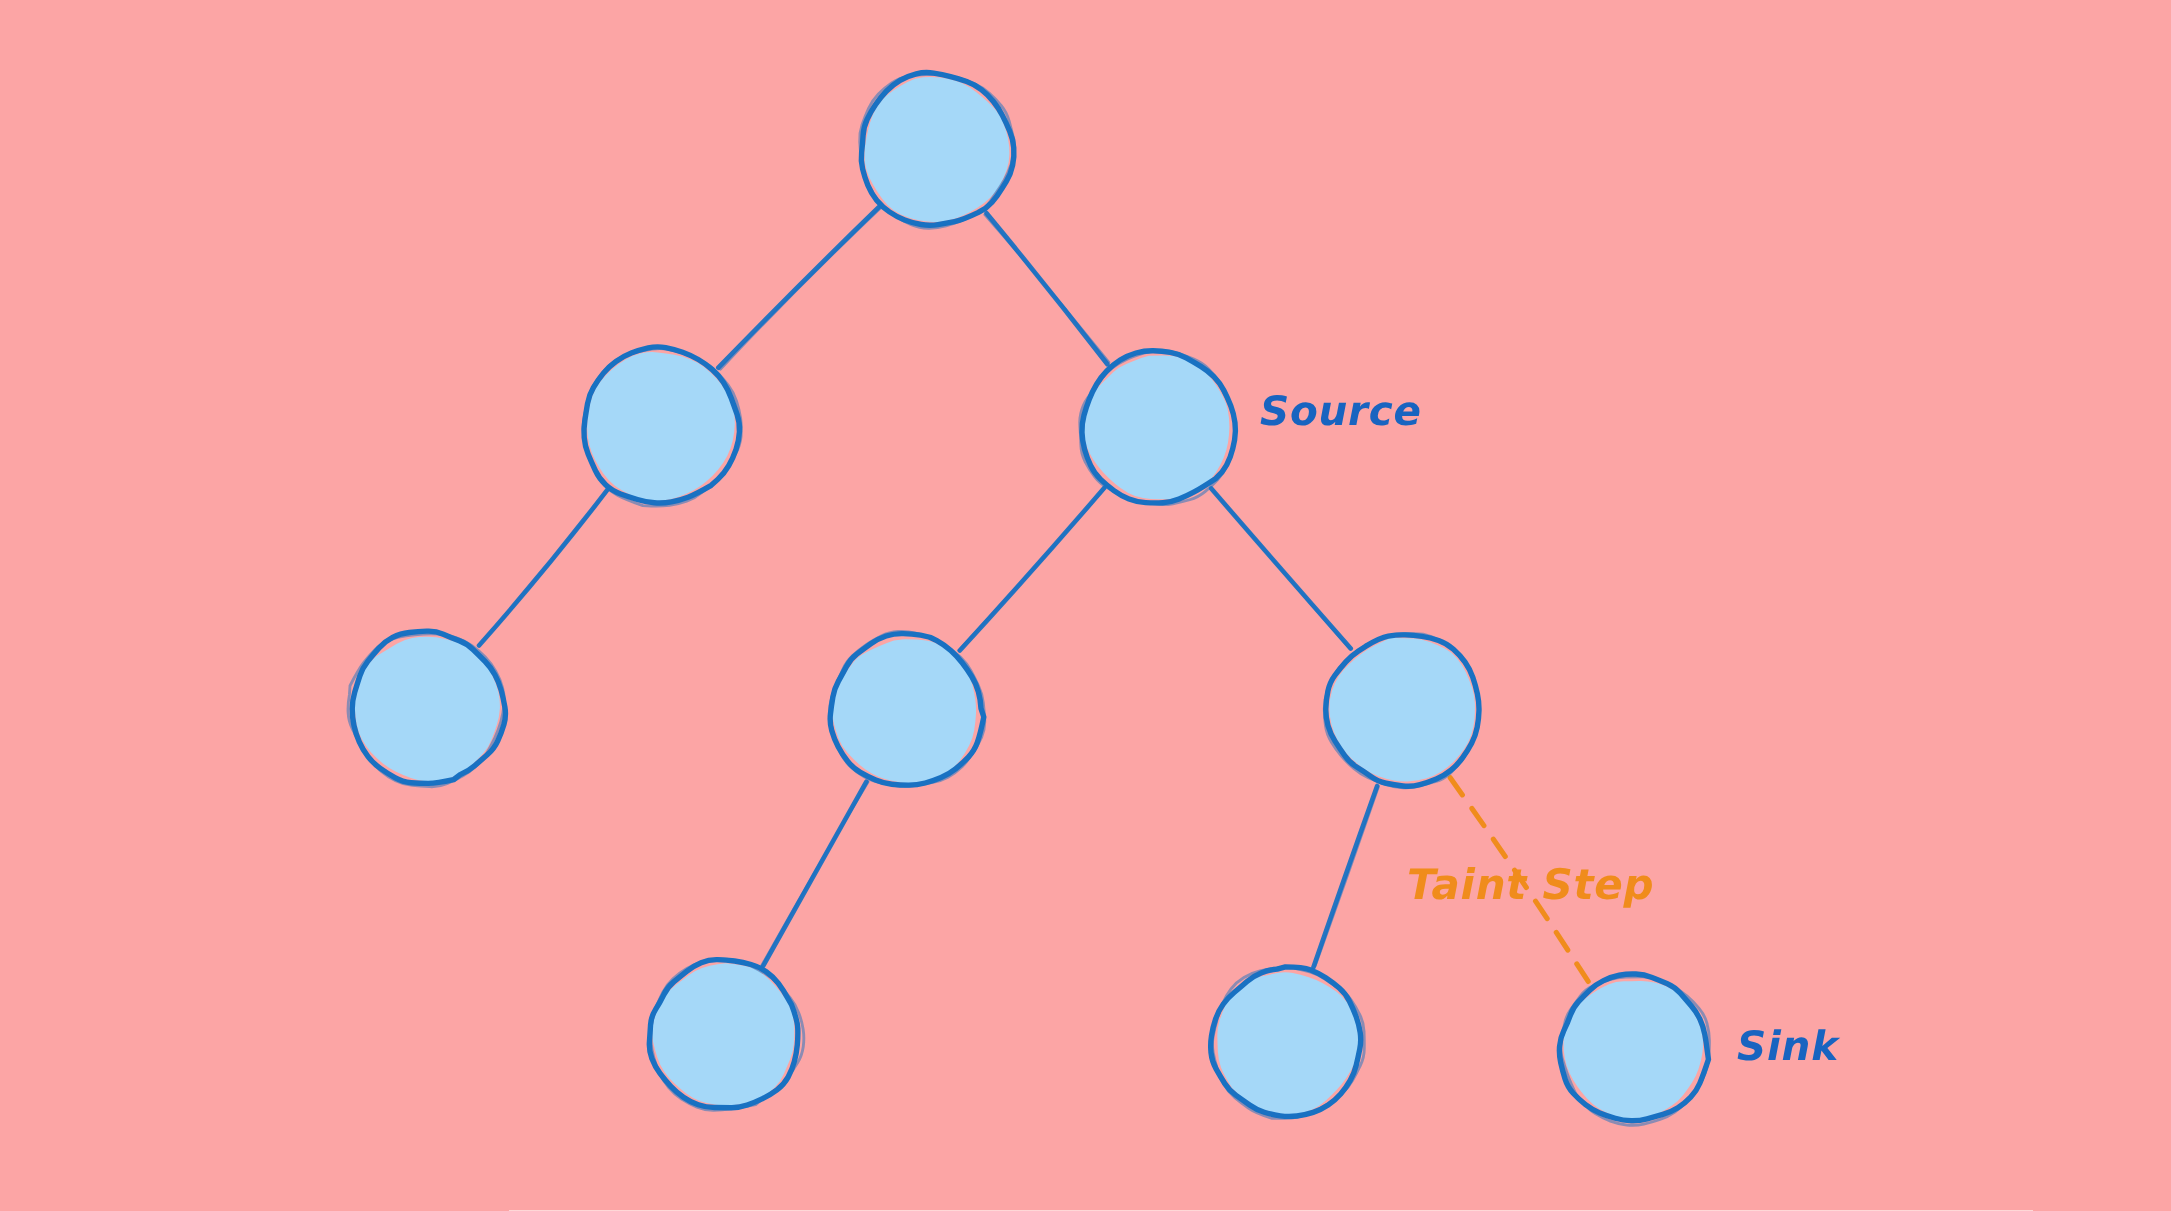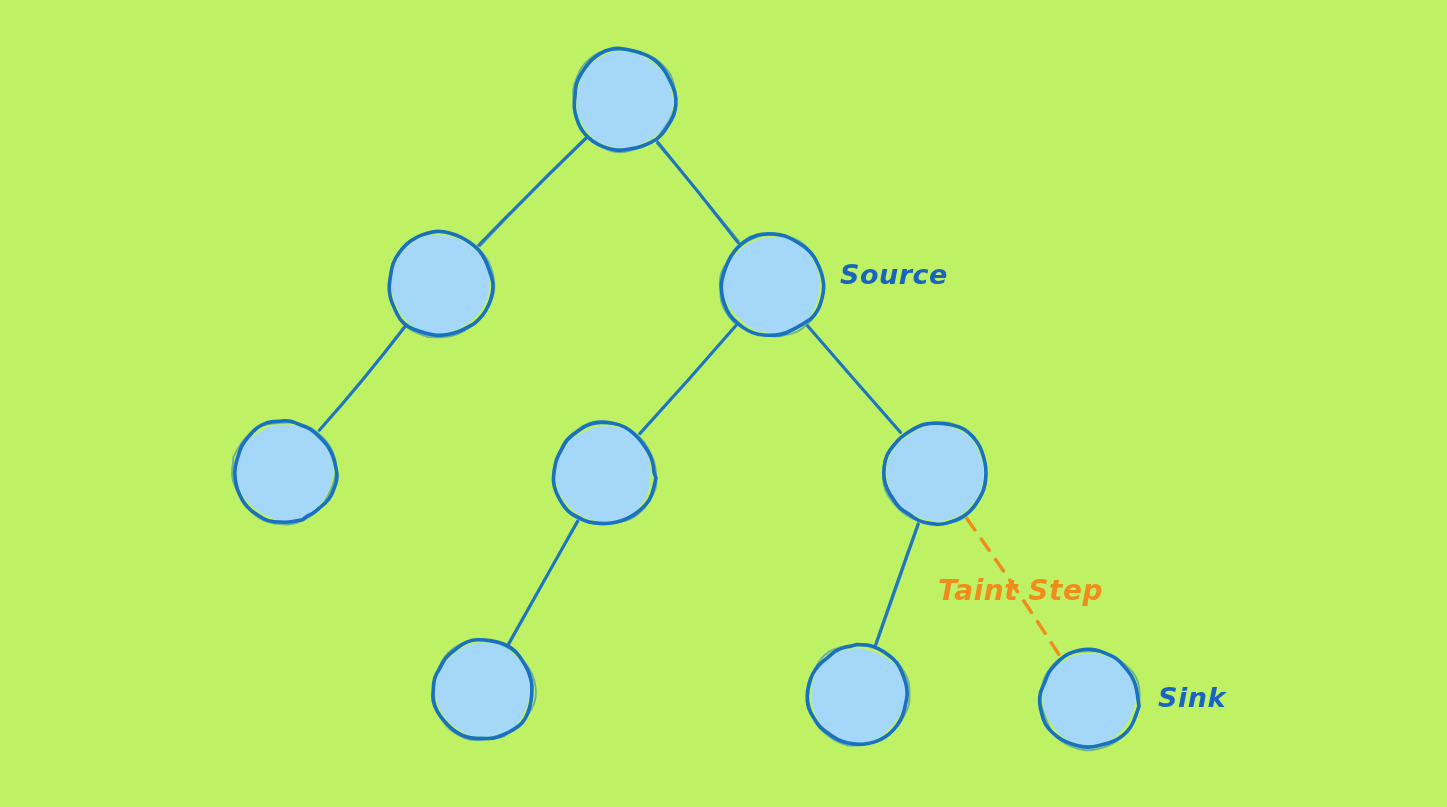--- a/index.html
+++ b/index.html
@@ -11,21 +11,21 @@
   body {
     width: 1447px;
     height: 807px;
     overflow: hidden;
     font-family: "DejaVu Sans", sans-serif;
   }
   #canvas-wrap {
     position: relative;
     width: 1447px;
     height: 807px;
-    background: #bef264;
+    background: #fca5a5;
   }
   svg#diagram {
     position: absolute;
     top: 0;
     left: 0;
     width: 1447px;
     height: 807px;
     display: block;
   }
   .node-circle {

